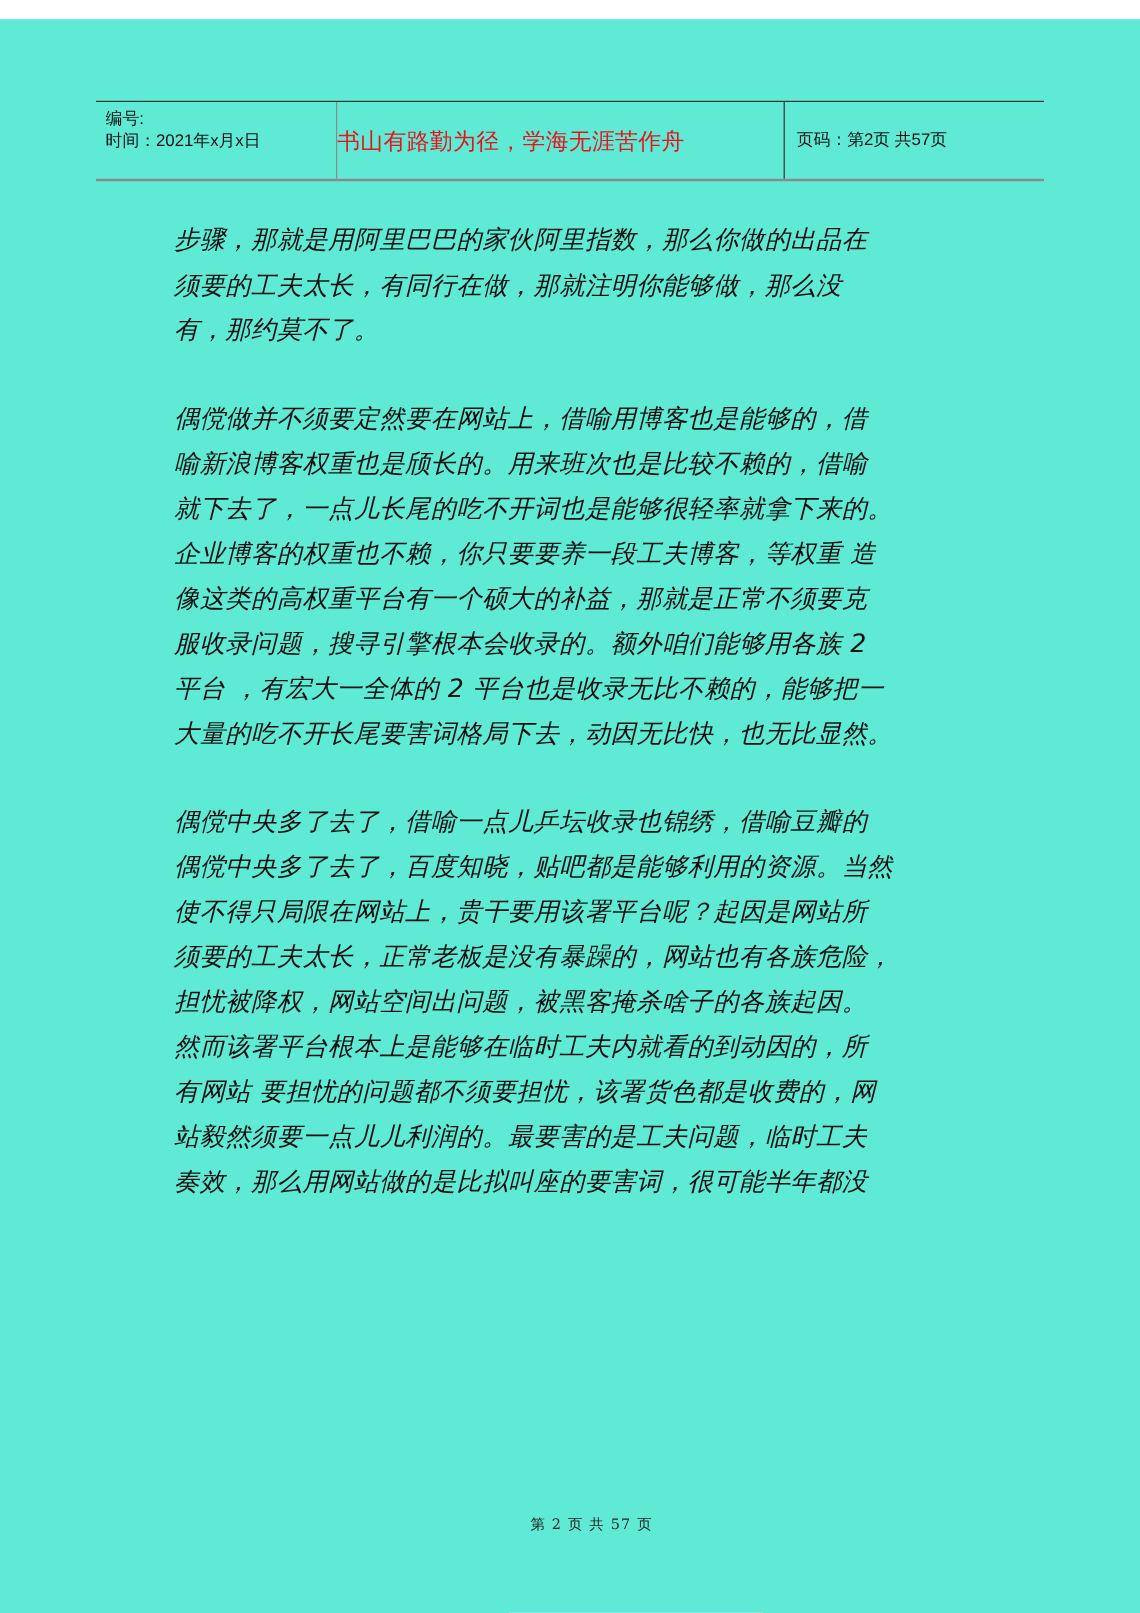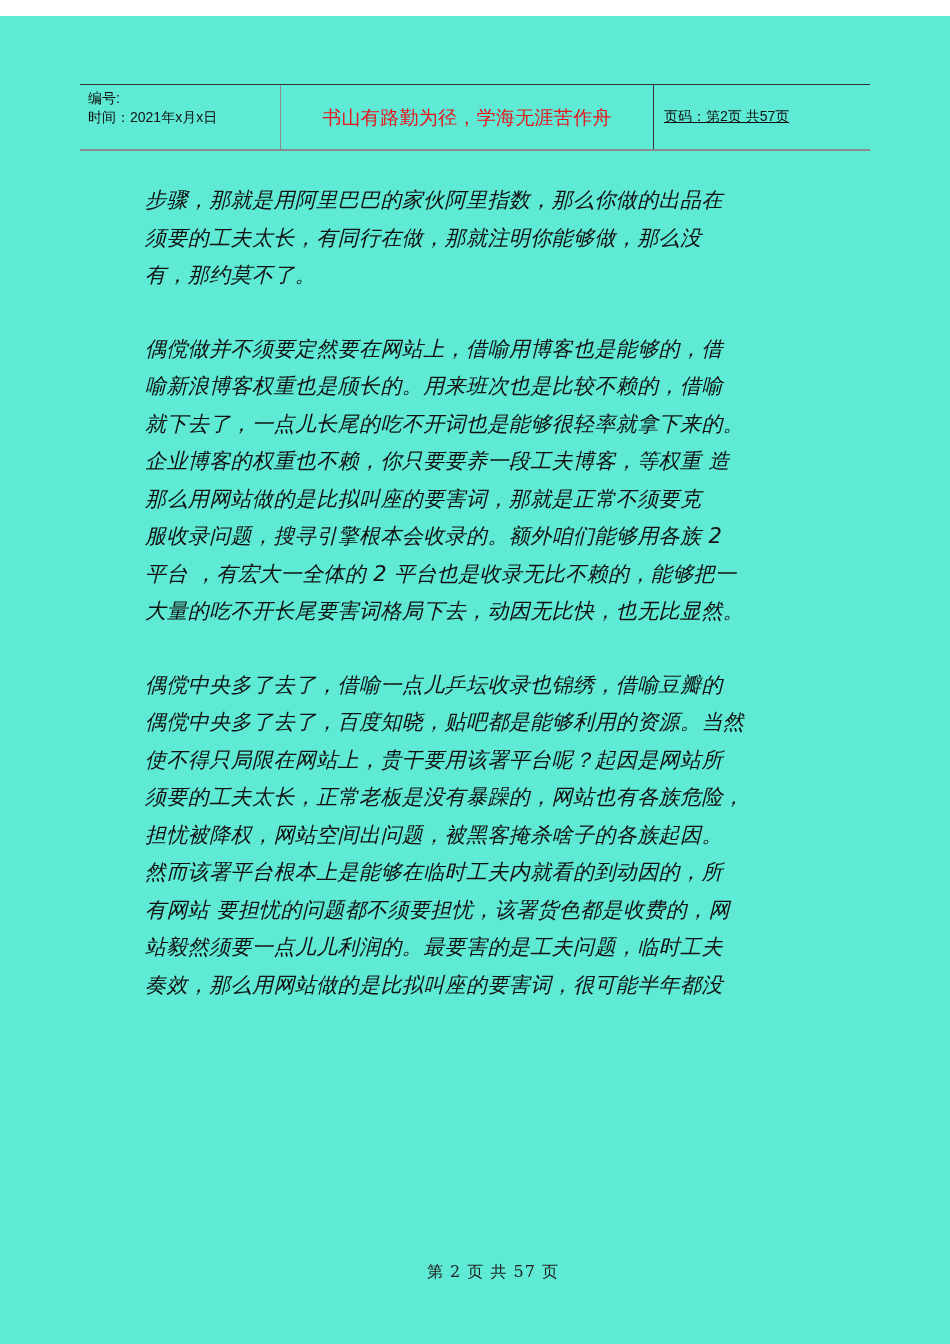--- a/index.html
+++ b/index.html
@@ -46,36 +46,35 @@
       font-family: "Liberation Sans", "DejaVu Sans", sans-serif;
       font-size: 14px;
       line-height: 19px;
       color: #111111;
     }
     .header .cell-mid {
       width: 373px;
       border-right: 1.5px solid #333333;
       display: flex;
       align-items: center;
-      justify-content: center;
+      justify-content: flex-start;
       font-family: "DejaVu Sans", "Liberation Sans", sans-serif;
       font-size: 19px;
       color: #e8141c;
       padding-top: 2px;
       letter-spacing: 0.3px;
     }
     .header .cell-right {
       flex: 1;
       display: flex;
       align-items: center;
       padding-left: 10px;
       font-family: "Liberation Sans", "DejaVu Sans", sans-serif;
       font-size: 14px;
       color: #111111;
-      text-decoration: underline;
     }
     
     .content {
       position: absolute;
       left: 145px;
       top: 166px;
       width: 680px;
       font-style: italic;
     }
     .line {
@@ -91,21 +90,21 @@
       height: 36px;
     }
     
     .footer {
       position: absolute;
       left: 0;
       width: 816px;
       top: 1246px;
       text-align: center;
       font-family: "DejaVu Serif", "Liberation Serif", serif;
-      font-size: 16px;
+      font-size: 12px;
       color: #222222;
       letter-spacing: 1px;
       padding-left: 170px;
       box-sizing: border-box;
     }
   </style>
 </head>
 <body>
 
 <div class="page">
@@ -128,21 +127,21 @@
       <div class="line">步骤，那就是用阿里巴巴的家伙阿里指数，那么你做的出品在</div>
       <div class="line">须要的工夫太长，有同行在做，那就注明你能够做，那么没</div>
       <div class="line">有，那约莫不了。</div>
     </div>
     <div class="gap"></div>
     <div>
       <div class="line">偶傥做并不须要定然要在网站上，借喻用博客也是能够的，借</div>
       <div class="line">喻新浪博客权重也是颀长的。用来班次也是比较不赖的，借喻</div>
       <div class="line">就下去了，一点儿长尾的吃不开词也是能够很轻率就拿下来的。</div>
       <div class="line">企业博客的权重也不赖，你只要要养一段工夫博客，等权重 造</div>
-      <div class="line">那么用网站做的是比拟叫座的要害词，那就是正常不须要克</div>
+      <div class="line">像这类的高权重平台有一个硕大的补益，那就是正常不须要克</div>
       <div class="line">服收录问题，搜寻引擎根本会收录的。额外咱们能够用各族 2</div>
       <div class="line">平台 ，有宏大一全体的 2 平台也是收录无比不赖的，能够把一</div>
       <div class="line">大量的吃不开长尾要害词格局下去，动因无比快，也无比显然。</div>
     </div>
     <div class="gap"></div>
     <div>
       <div class="line">偶傥中央多了去了，借喻一点儿乒坛收录也锦绣，借喻豆瓣的</div>
       <div class="line">偶傥中央多了去了，百度知晓，贴吧都是能够利用的资源。当然</div>
       <div class="line">使不得只局限在网站上，贵干要用该署平台呢？起因是网站所</div>
       <div class="line">须要的工夫太长，正常老板是没有暴躁的，网站也有各族危险，</div>

